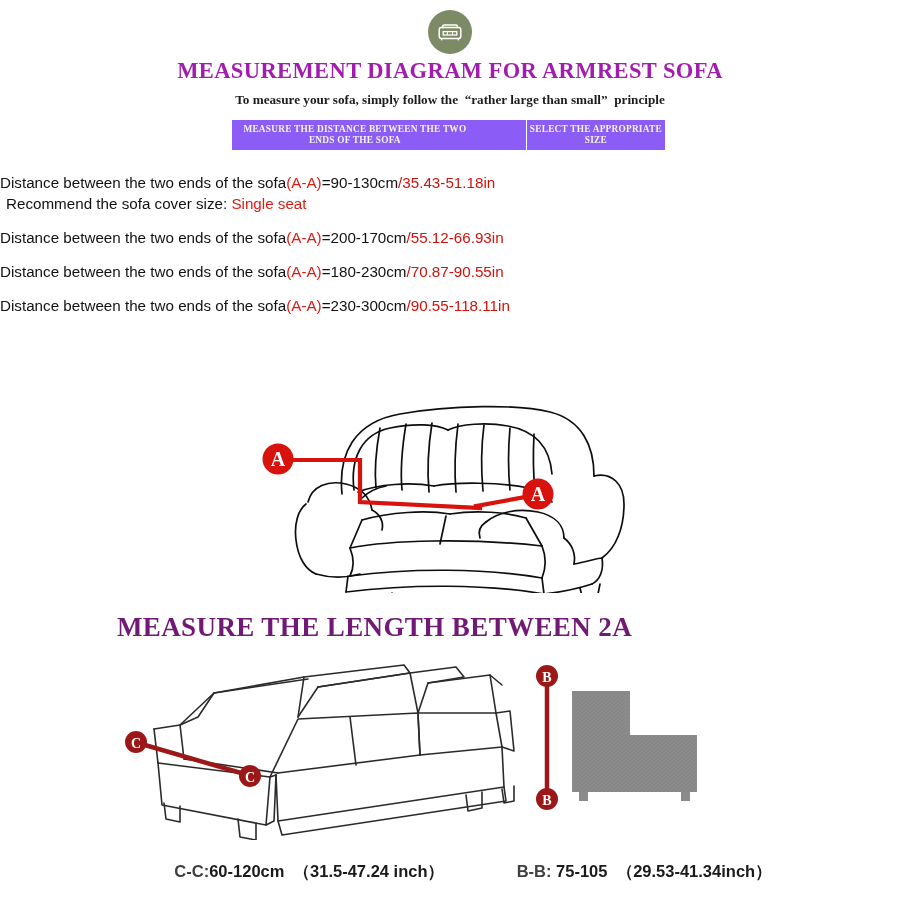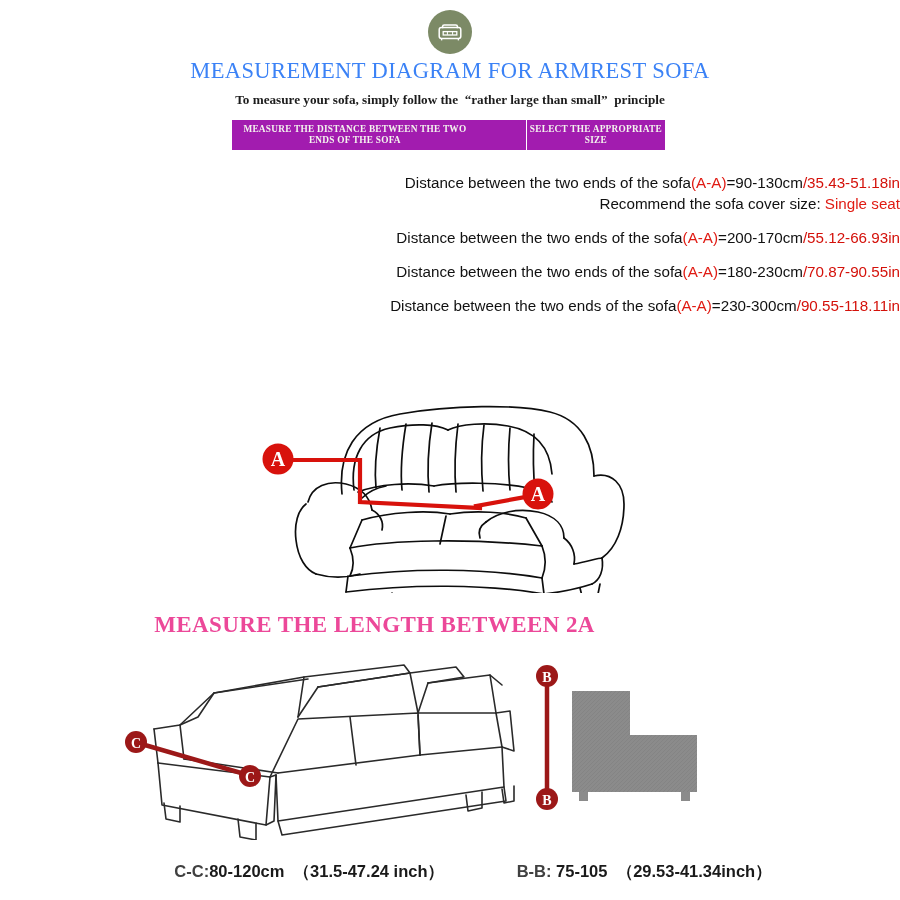--- a/index.html
+++ b/index.html
@@ -42,24 +42,24 @@
   }
 
   
   .main-title {
     position: absolute;
     top: 58px;
     left: 0;
     width: 900px;
     text-align: center;
     font-family: "Liberation Serif", serif;
-    font-weight: normal;
+    font-weight: bold;
     font-size: 22.5px;
     letter-spacing: 0.4px;
-    color: #3b82f6;
+    color: #a21caf;
   }
   .subtitle {
     position: absolute;
     top: 92px;
     left: 0;
     width: 900px;
     text-align: center;
     font-family: "Liberation Serif", serif;
     font-weight: bold;
     font-size: 13.2px;
@@ -67,21 +67,21 @@
     white-space: pre;
   }
 
   
   .head-bar {
     position: absolute;
     top: 120px;
     left: 232px;
     width: 433px;
     height: 30px;
-    background: #a21caf;
+    background: #8b5cf6;
     display: flex;
     align-items: stretch;
   }
   .head-cell {
     display: flex;
     align-items: center;
     justify-content: center;
     text-align: center;
     color: #f4f4ee;
     font-family: "Liberation Serif", serif;
@@ -95,45 +95,44 @@
 
   
   .rows {
     position: absolute;
     top: 172px;
     left: 0;
     width: 900px;
   }
   .mrow {
     margin-bottom: 13px;
-    text-align: right;
-    padding-left: 11px;
+    text-align: left;
   }
   .mline {
     font-size: 15.2px;
     line-height: 21px;
     color: #111;
     white-space: pre;
   }
   .mline.second { padding-left: 6px; }
   .red { color: #e01b13; }
   .red-dk { color: #d4110a; }
 
   
   .sec-title {
     position: absolute;
     top: 612px;
     left: 0;
     width: 749px;
     text-align: center;
     font-family: "Liberation Serif", serif;
     font-weight: bold;
-    font-size: 23px;
+    font-size: 27px;
     letter-spacing: 0.4px;
-    color: #ec4899;
+    color: #701a75;
   }
 
   
   .sofa-main {
     position: absolute;
     top: 398px;
     left: 250px;
     width: 400px;
     height: 195px;
   }
@@ -357,19 +356,19 @@
 
       <line x1="22" y1="19" x2="22" y2="141" stroke="#9c1818" stroke-width="4.5" stroke-linecap="round"></line>
       <circle cx="22" cy="18" r="11" fill="#9c1818"></circle>
       <text x="22" y="23.5" text-anchor="middle" font-family="Liberation Serif, serif" font-size="14" font-weight="bold" fill="#ffffff" id="mb-top">B</text>
       <circle cx="22" cy="141" r="11" fill="#9c1818"></circle>
       <text x="22" y="146.5" text-anchor="middle" font-family="Liberation Serif, serif" font-size="14" font-weight="bold" fill="#ffffff" id="mb-bot">B</text>
     </svg>
   </div>
 
   <div class="caption-cc">
-    <span class="dkred">C-C:</span><span>80-120cm  （31.5-47.24 inch）</span>
+    <span class="dkred">C-C:</span><span>60-120cm  （31.5-47.24 inch）</span>
   </div>
   <div class="caption-bb">
     <span class="dkred">B-B:</span><span> 75-105  （29.53-41.34inch）</span>
   </div>
 
 </div>
 
 </body></html>

